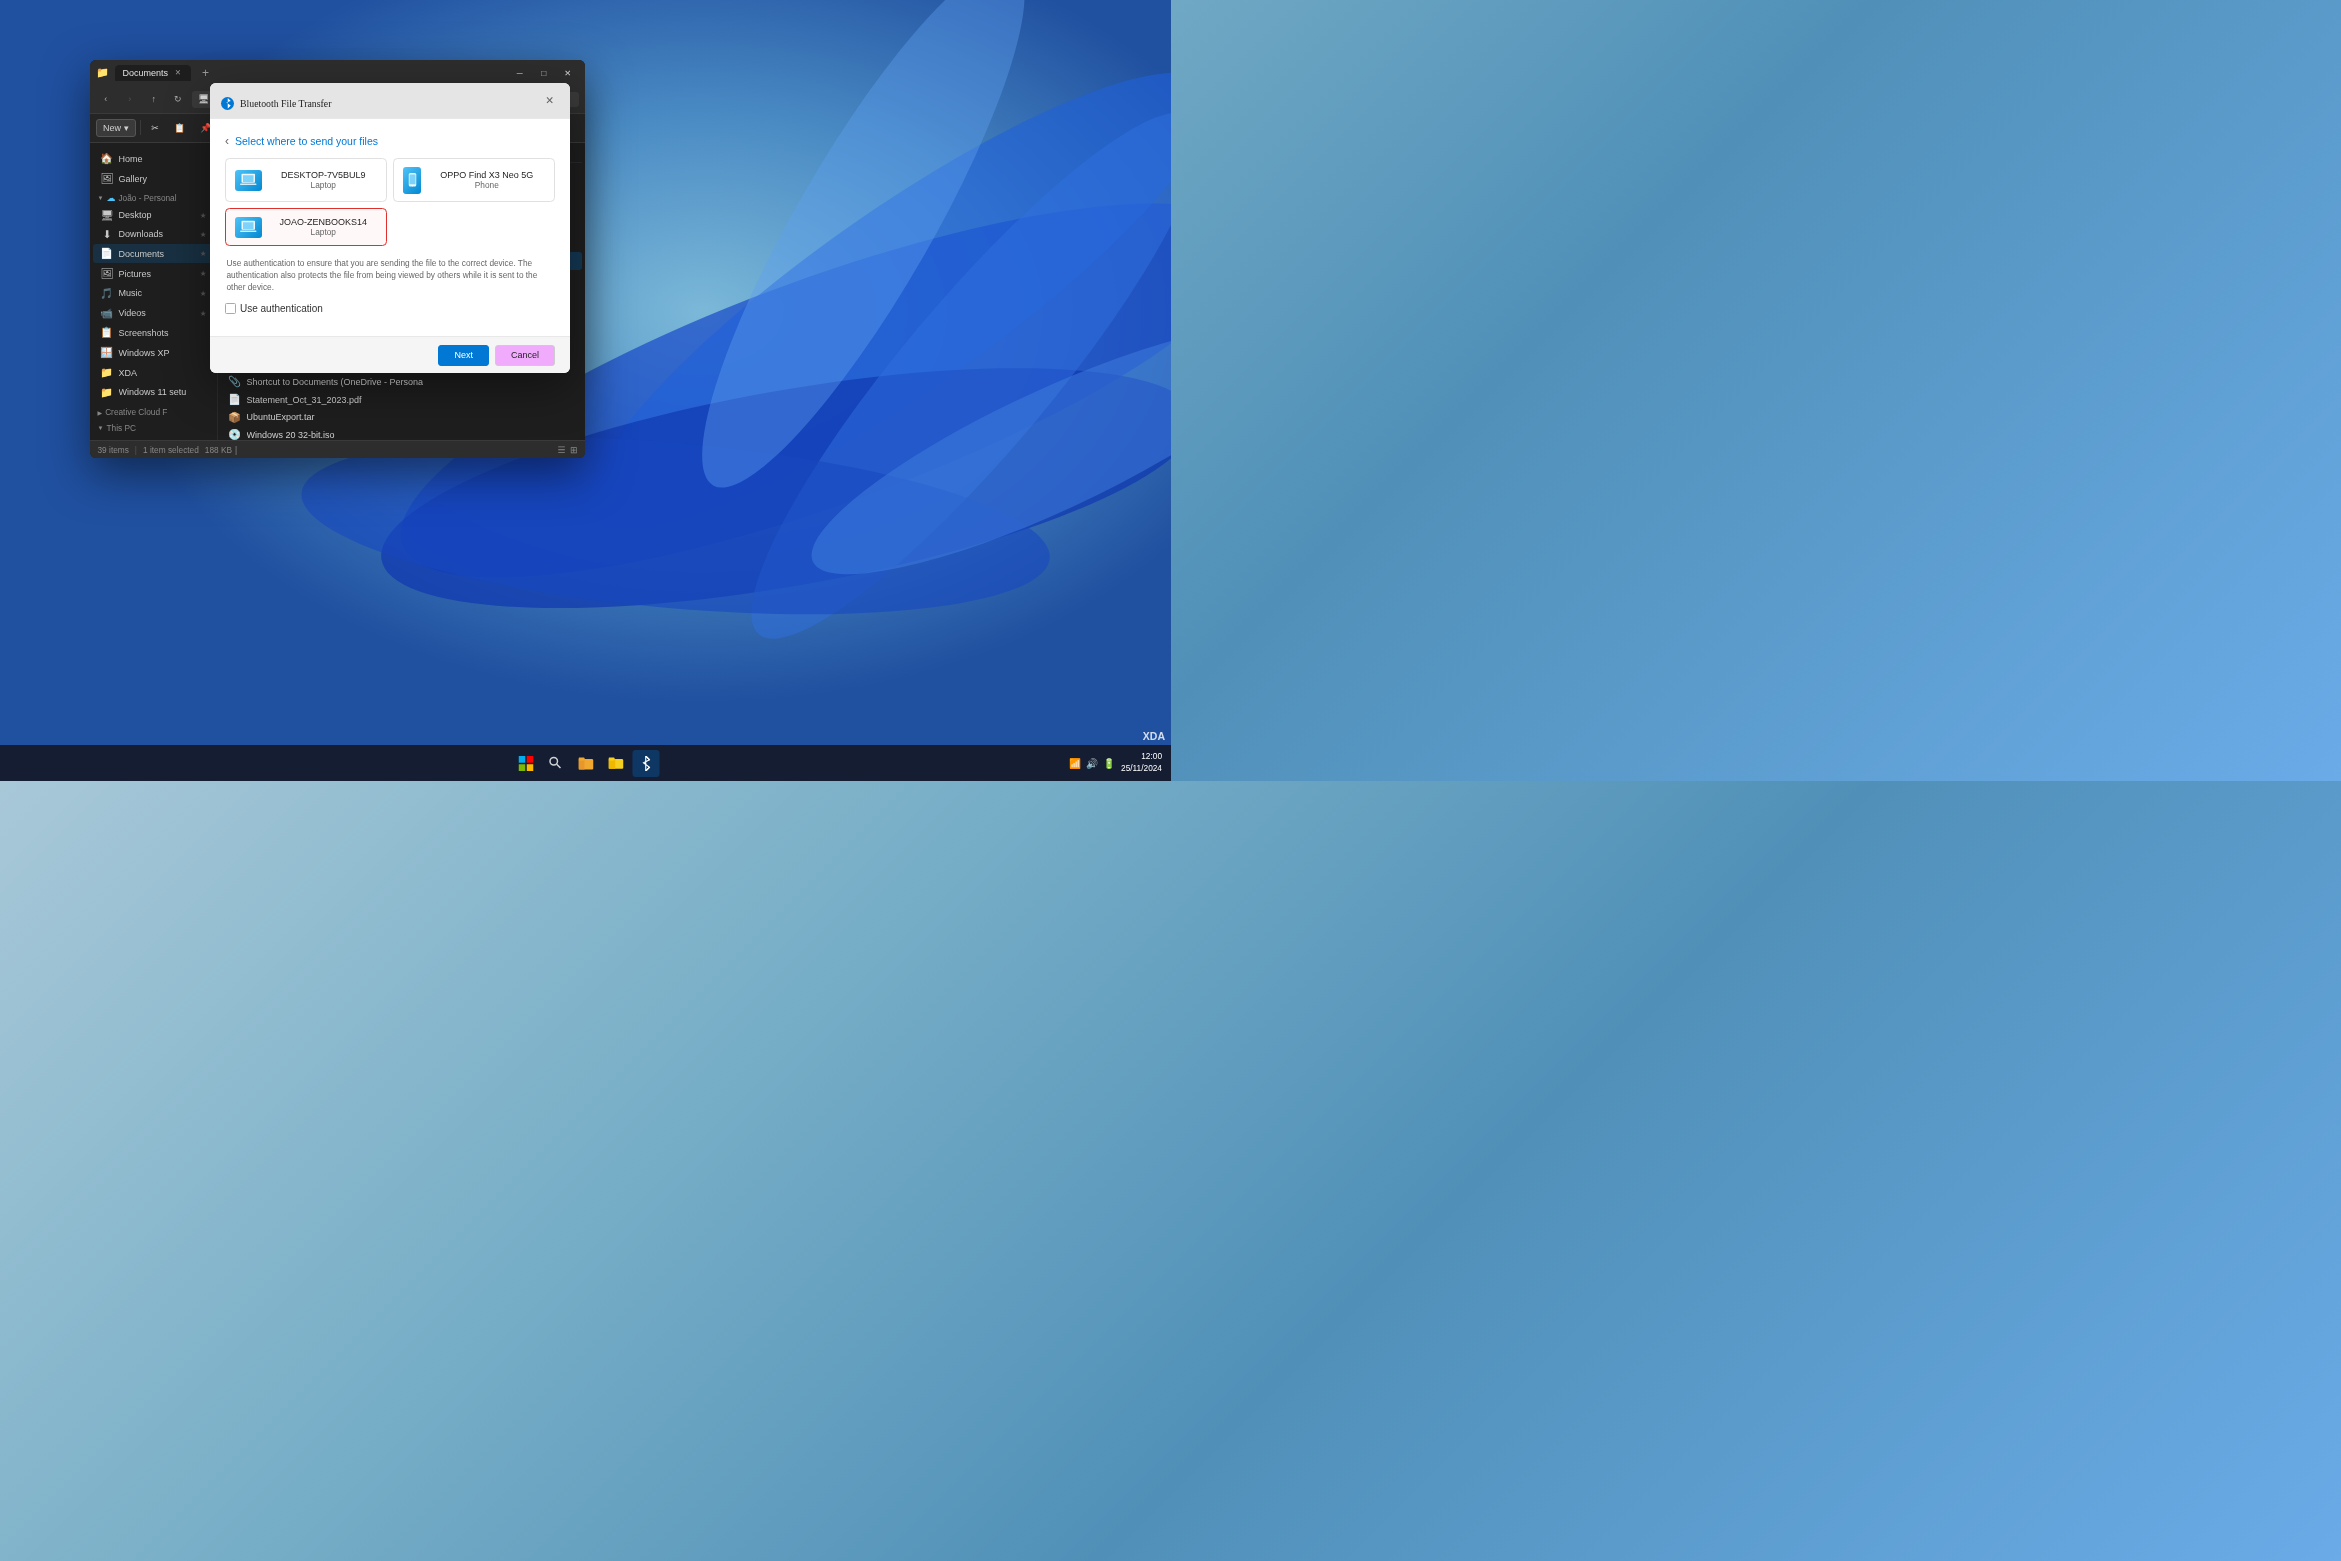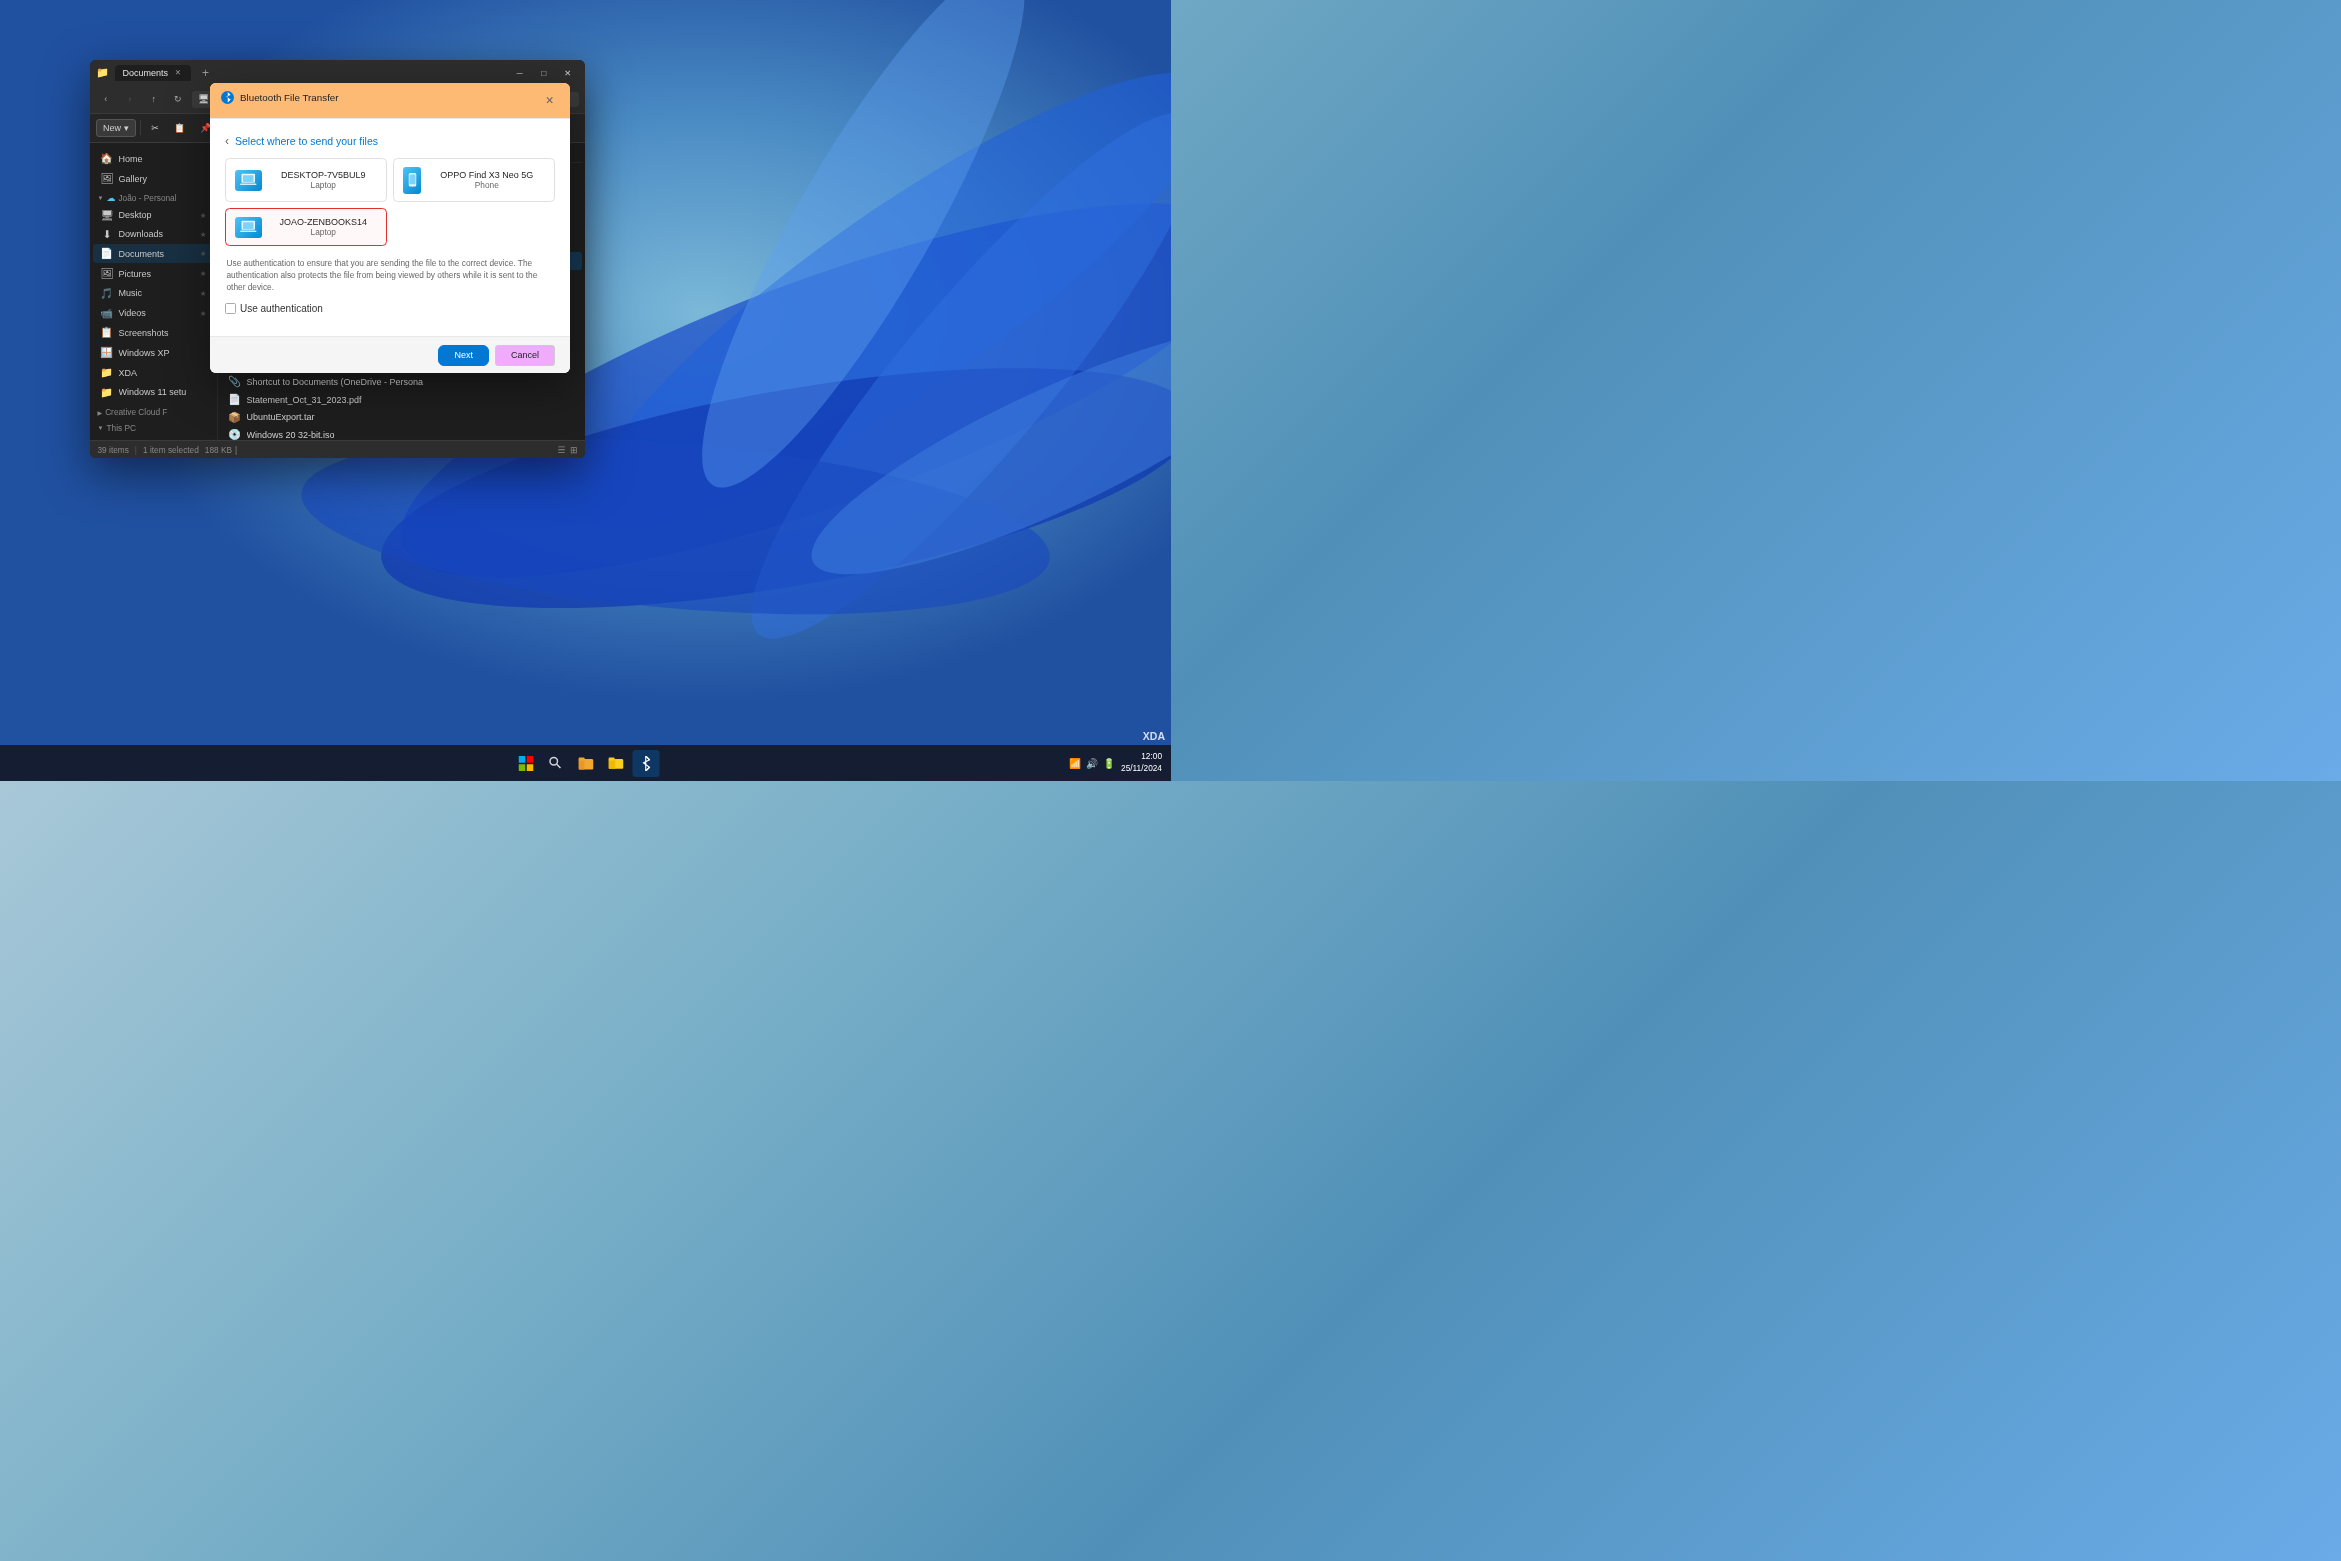--- a/index.html
+++ b/index.html
@@ -328,25 +328,26 @@
       left: 210px;
       width: 360px;
       background: white;
       border-radius: 6px;
       box-shadow: 0 15px 45px rgba(0,0,0,0.4);
       overflow: hidden;
       z-index: 60;
     }
     .bt-dialog-titlebar {
       display: flex;
-      align-items: flex-start;
+      align-items: flex-end;
       justify-content: space-between;
       padding: 7.5px 10.5px;
-      background: #fdba74;
+      background: #e5e5e5;
       border-bottom: 0.8px solid #e8e8e8;
+      font-family: Liberation Serif, serif;
     }
     .bt-dialog-title {
       display: flex;
       align-items: center;
       gap: 6px;
       font-size: 9.8px;
       font-weight: 500;
       color: #1e1e1e;
     }
     .bt-icon {
@@ -483,21 +484,20 @@
       font-size: 9px;
       cursor: pointer;
       border: 0.8px solid #ccc;
       background: #f0abfc;
       color: #1e1e1e;
     }
     .bt-btn.primary {
       background: #0078d4;
       color: white;
       border-color: #0078d4;
-      border-radius: 6px;
     }
 
     
     .xda-watermark {
       position: absolute;
       bottom: 39px;
       right: 6px;
       color: white;
       font-size: 10.5px;
       font-weight: bold;

